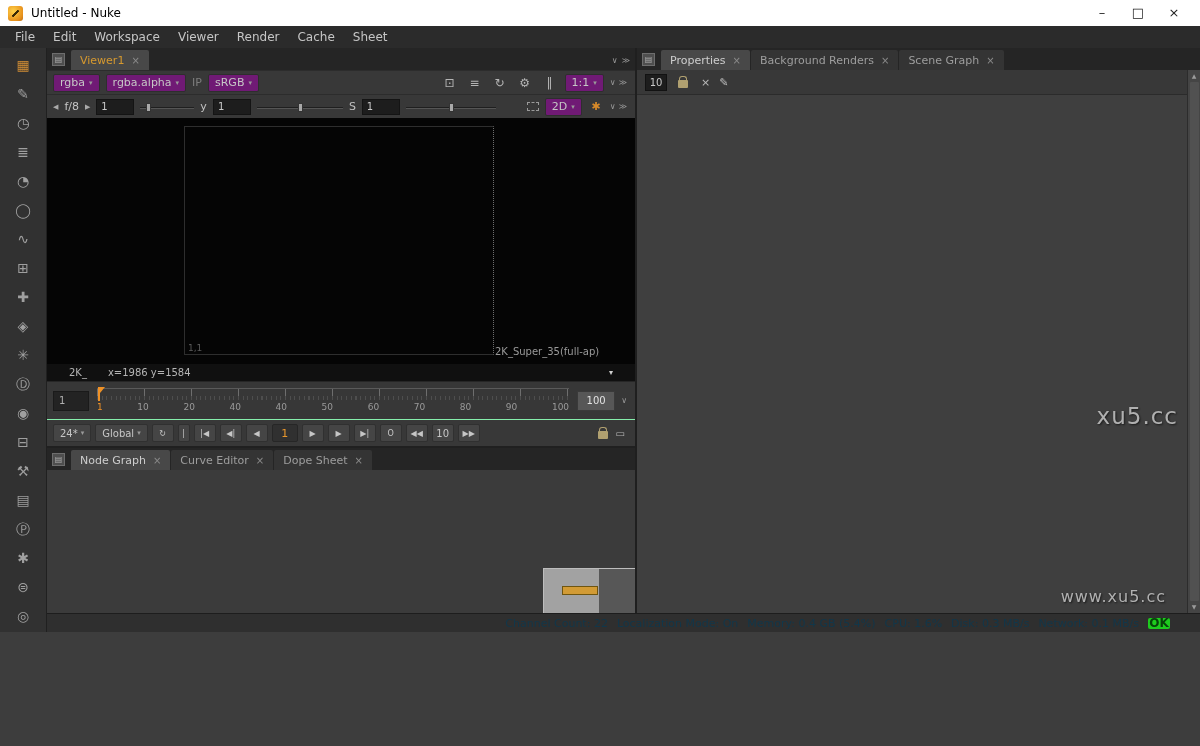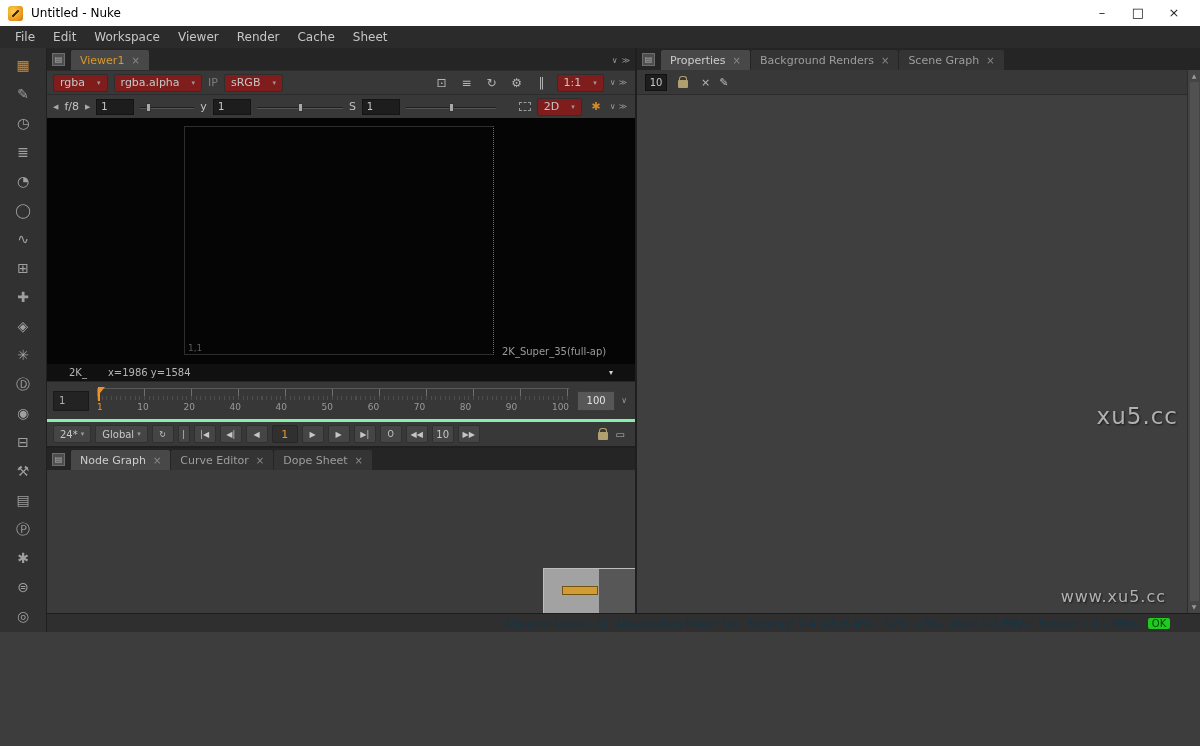--- a/index.html
+++ b/index.html
@@ -38,21 +38,21 @@
     background:#343434;font-size:11px;color:#9d9d9d;border-radius:2px 2px 0 0}
   .tab.active{background:#484848;color:#cdcdcd}
   .tab-close{color:#8a8a8a;font-size:10px}
   .viewer-tab .tab-label{color:#d6992f}
   .strip-end{margin-left:auto;display:flex;gap:4px;padding:0 5px 5px 0;font-size:8px;color:#9a9a9a}
 
   
   .viewer-pane{flex:0 0 398px;display:flex;flex-direction:column;background:#363636;min-height:0}
   .vrow{flex:0 0 24px;background:#383838;border-top:1px solid #2c2c2c;display:flex;
     align-items:center;padding:0 6px;gap:6px;font-size:11px;color:#c2c2c2}
-  .vbtn{display:inline-flex;align-items:center;gap:12px;background:#7f1d1d;border:1px solid #2e2e2e;
+  .vbtn{display:inline-flex;align-items:center;gap:4px;background:#701a75;border:1px solid #2e2e2e;
     border-radius:2px;padding:1px 6px;font-size:11px;color:#c6c6c6;height:18px}
   .caret{font-size:7px;color:#9a9a9a}
   .dim{color:#7d7d7d}
   .icon-row{display:flex;gap:7px}
   .vicon{width:18px;text-align:center;font-size:12px;color:#b5b5b5}
   .spacer{flex:1}
   .row-end{display:flex;gap:3px;color:#9a9a9a;font-size:8px;padding-right:2px}
   .tinybtn{font-size:7px;color:#aaa}
   .fstop{font-size:11px;color:#c6c6c6}
   .num-box{width:38px;height:16px;background:#1d1d1d;border:1px solid #141414;color:#c9c9c9;
@@ -63,21 +63,21 @@
   .handle{position:absolute;top:4px;width:5px;height:9px;background:#a8a8a8;border:1px solid #333}
   .s-gain{width:54px}.s-gamma{width:86px}.s-sat{width:90px}
   .s-gain .handle{left:10%}.s-gamma .handle{left:48%}.s-sat .handle{left:48%}
   .roi-icon{width:12px;height:9px;border:1px dashed #9a9a9a}
   .proxy{font-size:11px;color:#d78a2a;width:16px;text-align:center}
 
   .canvas{flex:1;background:#050505;position:relative;min-height:0}
   .format-rect{position:absolute;left:137px;top:8px;width:310px;height:229px;
     border:1px solid #2e2e2e;border-right:1px dotted #6d6d6d}
   .origin-label{position:absolute;left:3px;bottom:1px;font-size:9px;color:#5a5a5a}
-  .format-label{position:absolute;left:100%;bottom:-3px;margin-left:9px;font-size:10px;
+  .format-label{position:absolute;left:100%;bottom:-3px;margin-left:2px;font-size:10px;
     color:#9a9a9a;white-space:nowrap}
 
   .infobar{flex:0 0 17px;background:#101010;display:flex;align-items:center;gap:21px;
     padding:0 22px;font-size:10px;color:#b5b5b5}
   .infobar span{white-space:pre}
   .infobar .caret{margin-left:auto;color:#d0d0d0;font-size:8px}
 
   
   .timeline{flex:0 0 38px;background:#373737;border-top:1px solid #262626;display:flex;
     align-items:center;gap:6px;padding:0 6px}
@@ -90,21 +90,21 @@
       repeating-linear-gradient(to right,#6e6e6e 0 1px,transparent 1px 47px);
     background-size:100% 5px,100% 12px;background-repeat:no-repeat;background-position:0 7px,0 0}
   .tick-labels{position:absolute;left:2px;right:2px;top:16px;display:flex;
     justify-content:space-between;font-size:9px;color:#9a9a9a}
   .tick-labels span:first-child{color:#ef9126}
   .playhead{position:absolute;left:3px;top:1px;width:2px;height:14px;background:#ef9126}
   .playhead::before{content:"";position:absolute;left:2px;top:0;
     border-left:5px solid #ef9126;border-bottom:6px solid transparent}
 
   
-  .playback{flex:0 0 27px;background:#383838;border-top:3px solid #86efac;display:flex;
+  .playback{flex:0 0 27px;background:#383838;border-top:1px solid #86efac;display:flex;
     align-items:center;gap:4px;padding:0 6px}
   .pbtn{height:18px;min-width:22px;background:#454545;border:1px solid #303030;border-radius:2px;
     display:inline-flex;align-items:center;justify-content:center;font-size:8px;color:#c6c6c6;padding:0 3px}
   .pbtn.dd{font-size:10px;gap:3px;padding:0 6px}
   .pbtn.thin{min-width:12px}
   .pbtn.num{font-size:10px}
   .current-frame{height:18px;min-width:26px;display:inline-flex;align-items:center;justify-content:center;
     font-size:11px;color:#e8962c;background:#303030;border:1px solid #262626;border-radius:2px}
   .frag{display:contents}
   .css-lock{position:relative;width:10px;height:8px;background:#b0a070;border-radius:1px;
@@ -140,22 +140,22 @@
   .sb-thumb{flex:1;width:9px;background:#515151;margin:2px 0;border-radius:1px}
   .watermark{position:absolute;color:#d0d0d0;opacity:.78;text-shadow:1px 1px 2px #101010;
     font-size:23px;letter-spacing:1px}
   .wm-top{top:308px;right:22px}
   .wm-bottom{bottom:7px;right:34px;font-size:16px}
 
   
   .statusbar{flex:0 0 19px;background:#2f2f2f;border-top:1px solid #1d1d1d;display:flex;
     align-items:center;justify-content:flex-end;gap:9px;padding-right:30px;
     font-size:11px;color:#12374a}
-  .badge{width:22px;height:11px;background:#1ecb1e;border-radius:2px;font-size:10px;color:#07430a;
-    display:inline-flex;align-items:center;justify-content:center;font-weight:normal}
+  .badge{width:22px;height:11px;background:#1ecb1e;border-radius:2px;font-size:12px;color:#07430a;
+    display:inline-flex;align-items:center;justify-content:center;font-weight:bold}
 </style>
 </head>
 <body>
 
 <div class="app">
 
   <div class="titlebar">
     <span class="app-icon"></span>
     <span class="title">Untitled - Nuke</span>
     <span class="win-controls">

